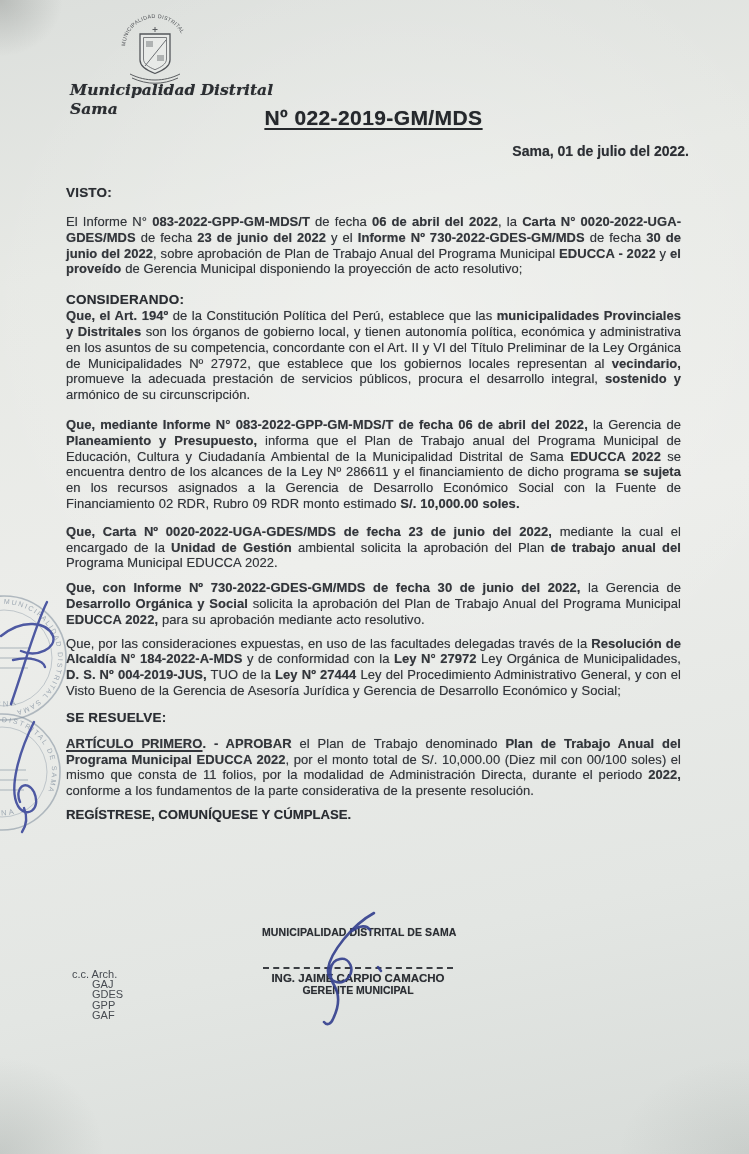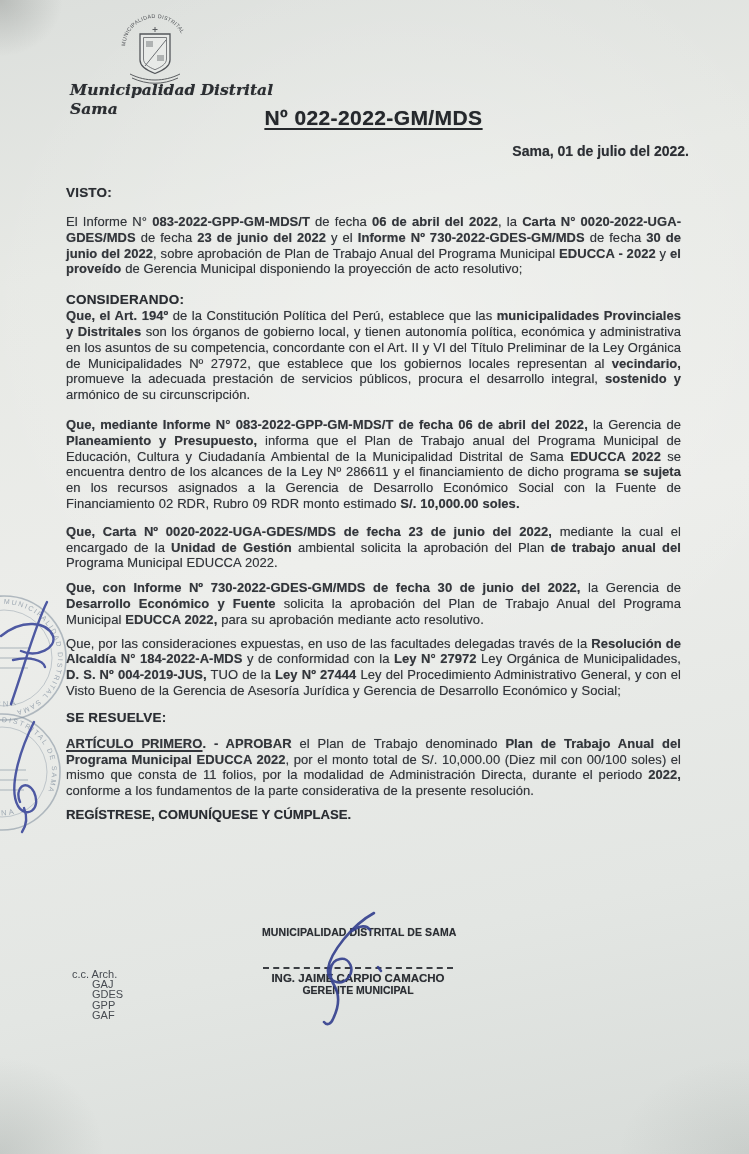--- a/index.html
+++ b/index.html
@@ -85,33 +85,33 @@
     <path d="M27.5,25.5 h23 v21.5 c0,5 -5.5,8.2 -11.5,10.7 c-6,-2.5 -11.5,-5.7 -11.5,-10.7 z" fill="none" stroke="#5f6266" stroke-width=".8"></path>
     <path d="M29,54 L50,28" stroke="#5f6266" stroke-width=".9"></path>
     <rect x="30" y="29" width="7" height="6" fill="#6b6e72" opacity=".45"></rect>
     <rect x="41" y="43" width="7" height="6" fill="#6b6e72" opacity=".45"></rect>
     <path d="M14,62 c16,8 34,8 50,0 M16,66 c15.5,7 30.5,7 46,0" fill="none" stroke="#5a5d60" stroke-width="1"></path>
   </svg>
   <div class="org-name">Municipalidad Distrital Sama</div>
 
   <div class="content">
     <div class="title-block">
-      <div class="title-line doc-text">Nº 022-2022-GM/MDS</div>
+      <div class="title-line doc-text">Nº 022-2019-GM/MDS</div>
     </div>
 
     <div class="date-line doc-text">Sama, 01 de julio del 2022.</div>
 
     <div class="doc-heading h-visto doc-text">VISTO:</div>
     <p class="para p-visto doc-text"><span>El Informe N° </span><span class="b">083-2022-GPP-GM-MDS/T</span><span> de fecha </span><span class="b">06 de abril del 2022</span><span>, la </span><span class="b">Carta N° 0020-2022-UGA-GDES/MDS</span><span> de fecha </span><span class="b">23 de junio del 2022</span><span> y el </span><span class="b">Informe Nº 730-2022-GDES-GM/MDS</span><span> de fecha </span><span class="b">30 de junio del 2022</span><span>, sobre aprobación de Plan de Trabajo Anual del Programa Municipal </span><span class="b">EDUCCA - 2022</span><span> y </span><span class="b">el proveído</span><span> de Gerencia Municipal disponiendo la proyección de acto resolutivo;</span></p>
 
     <div class="doc-heading h-considerando doc-text">CONSIDERANDO:</div>
     <p class="para p-c1 doc-text"><span class="b">Que, el Art. 194º</span><span> de la Constitución Política del Perú, establece que las </span><span class="b">municipalidades Provinciales y Distritales</span><span> son los órganos de gobierno local, y tienen autonomía política, económica y administrativa en los asuntos de su competencia, concordante con el Art. II y VI del Título Preliminar de la Ley Orgánica de Municipalidades Nº 27972, que establece que los gobiernos locales representan al </span><span class="b">vecindario,</span><span> promueve la adecuada prestación de servicios públicos, procura el desarrollo  integral, </span><span class="b">sostenido y</span><span> armónico de su circunscripción.</span></p>
     <p class="para p-c2 doc-text"><span class="b">Que, mediante Informe N° 083-2022-GPP-GM-MDS/T de fecha 06 de abril del 2022,</span><span> la Gerencia de </span><span class="b">Planeamiento y Presupuesto,</span><span> informa que el Plan de Trabajo anual del Programa Municipal de Educación, Cultura y Ciudadanía Ambiental de la Municipalidad Distrital de Sama </span><span class="b">EDUCCA 2022</span><span> se encuentra dentro de los alcances de la Ley Nº 286611 y el financiamiento de dicho programa </span><span class="b">se sujeta</span><span> en los recursos asignados a la Gerencia de Desarrollo Económico Social con la Fuente de Financiamiento 02 RDR, Rubro 09 RDR monto estimado </span><span class="b">S/. 10,000.00 soles.</span></p>
     <p class="para p-c3 doc-text"><span class="b">Que, Carta Nº 0020-2022-UGA-GDES/MDS de fecha 23 de junio del 2022,</span><span> mediante la cual el encargado de la </span><span class="b">Unidad de Gestión</span><span> ambiental solicita la aprobación del Plan </span><span class="b">de trabajo anual del</span><span> Programa Municipal EDUCCA 2022.</span></p>
-    <p class="para p-c4 doc-text"><span class="b">Que, con Informe Nº 730-2022-GDES-GM/MDS de fecha 30 de junio del 2022,</span><span> la Gerencia de </span><span class="b">Desarrollo Económico y Fuente</span><span> solicita la aprobación del Plan de Trabajo Anual del Programa Municipal </span><span class="b">EDUCCA 2022,</span><span> para su aprobación mediante acto resolutivo.</span></p>
+    <p class="para p-c4 doc-text"><span class="b">Que, con Informe Nº 730-2022-GDES-GM/MDS de fecha 30 de junio del 2022,</span><span> la Gerencia de </span><span class="b">Desarrollo Orgánica y Social</span><span> solicita la aprobación del Plan de Trabajo Anual del Programa Municipal </span><span class="b">EDUCCA 2022,</span><span> para su aprobación mediante acto resolutivo.</span></p>
     <p class="para p-c5 doc-text"><span>Que, por las consideraciones expuestas, en uso de las facultades delegadas través de la </span><span class="b">Resolución de Alcaldía N° 184-2022-A-MDS</span><span> y de conformidad con la </span><span class="b">Ley N° 27972</span><span> Ley Orgánica de Municipalidades, </span><span class="b">D. S. Nº 004-2019-JUS,</span><span> TUO de la </span><span class="b">Ley Nº 27444</span><span> Ley del Procedimiento Administrativo General, y con el Visto Bueno de la Gerencia de Asesoría Jurídica y Gerencia de Desarrollo Económico y Social;</span></p>
 
     <div class="doc-heading h-resuelve doc-text">SE RESUELVE:</div>
     <p class="para p-a1 doc-text"><span class="b u">ARTÍCULO PRIMERO</span><span class="b">. - </span><span class="b">APROBAR</span><span> el Plan de Trabajo denominado </span><span class="b">Plan de Trabajo Anual del Programa Municipal EDUCCA 2022</span><span>, por el monto total de S/. 10,000.00 (Diez mil con 00/100 soles) el mismo que consta de 11 folios, por la modalidad de Administración Directa, durante el periodo </span><span class="b">2022,</span><span> conforme a los fundamentos de la parte considerativa de la presente resolución.</span></p>
 
     <p class="closing doc-text">REGÍSTRESE, COMUNÍQUESE Y CÚMPLASE.</p>
   </div>
 
   <div class="sig-block">
     <div class="sig-org doc-text">MUNICIPALIDAD DISTRITAL DE SAMA</div>

